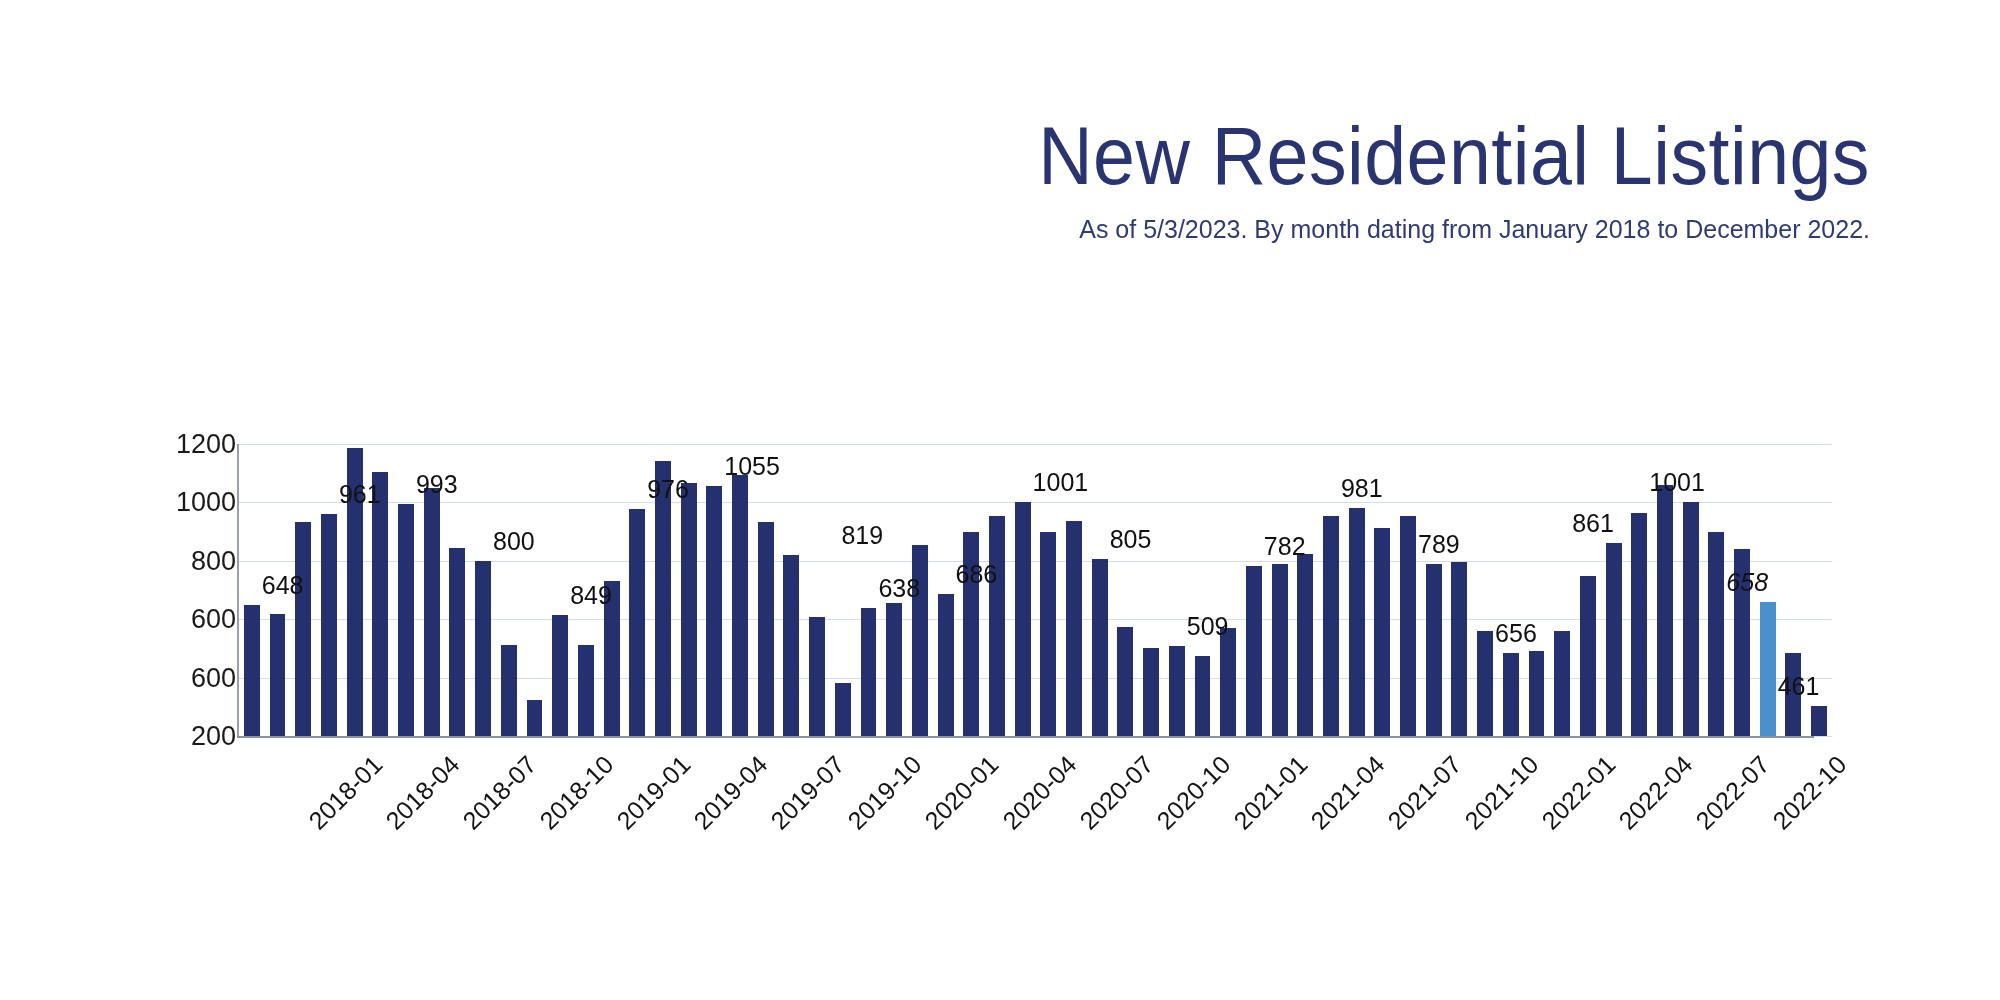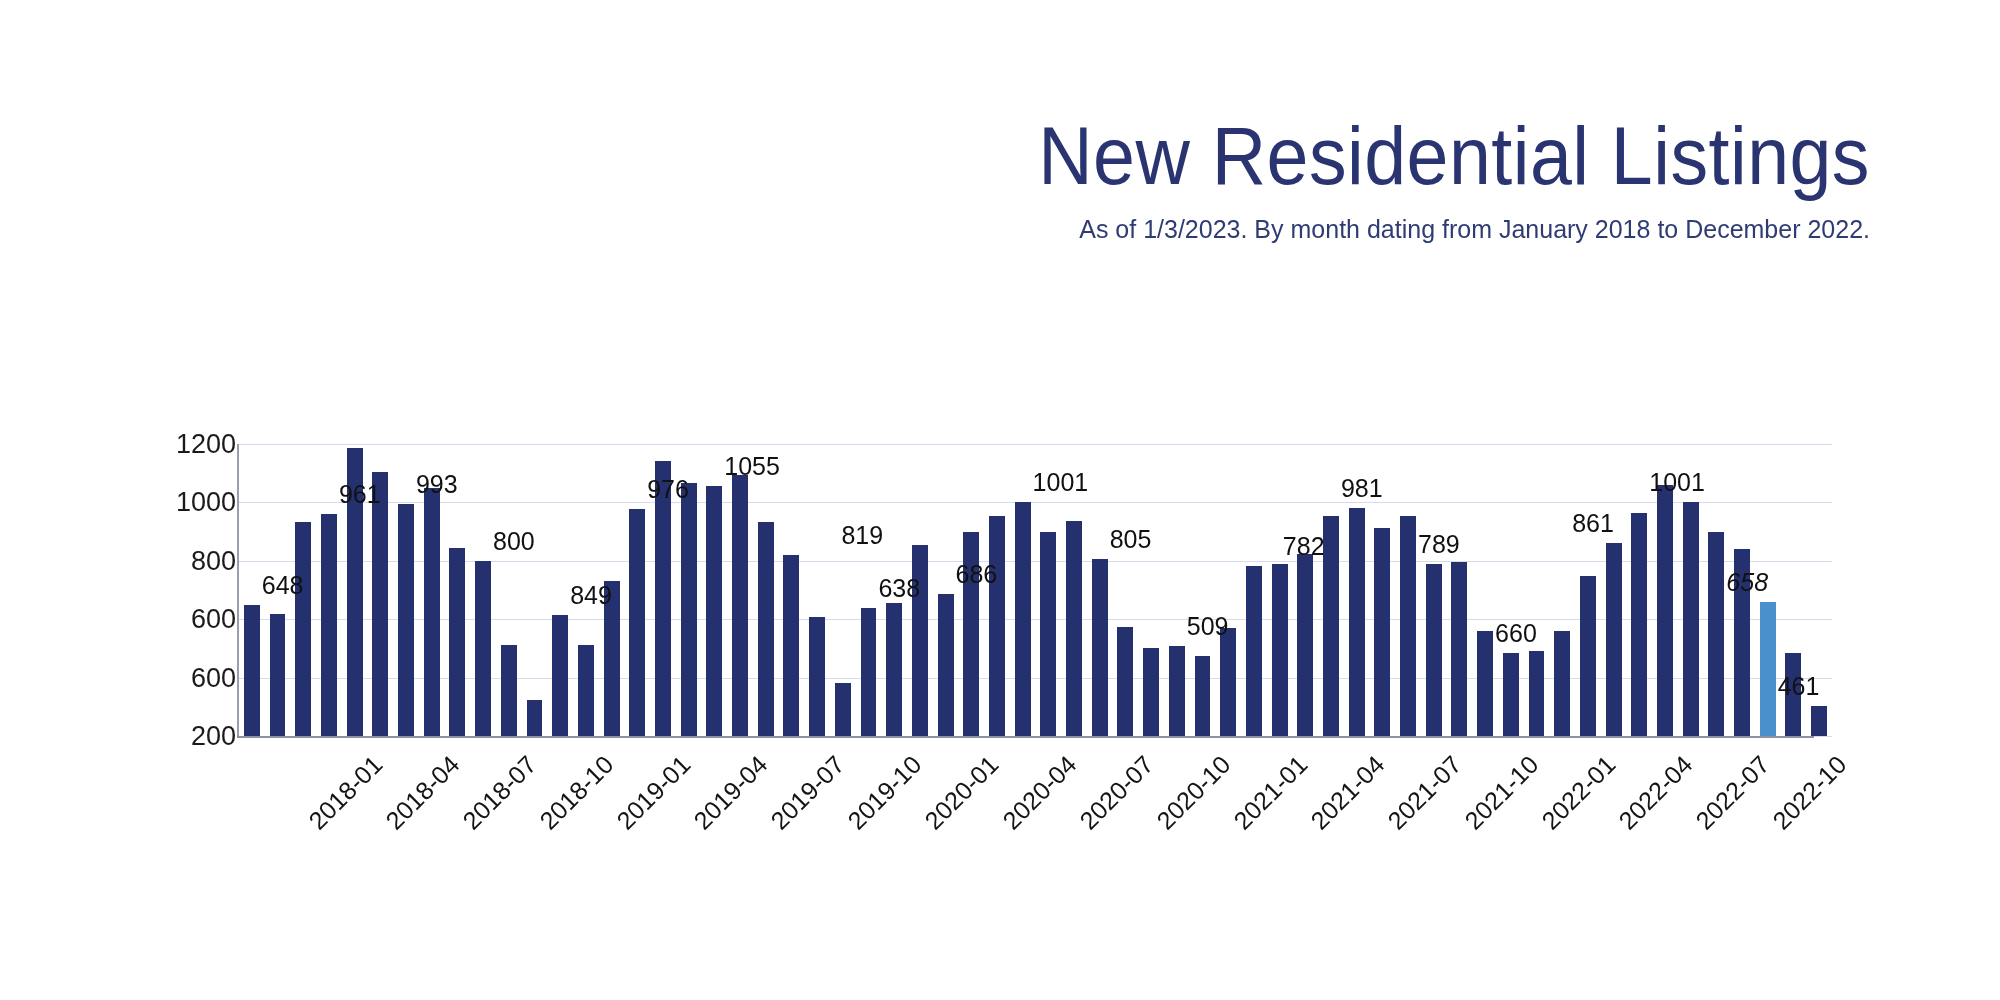--- a/index.html
+++ b/index.html
@@ -133,21 +133,21 @@
     height: 100%;
   }
 </style>
 </head>
 <body>
 
 <div id="root">
 
   <div class="header">
     <h1 class="chart-title">New Residential Listings</h1>
-    <p class="chart-subtitle">As of 1/3/2023. By month dating from January 2018 to December 2022.</p>
+    <p class="chart-subtitle">As of 5/3/2023. By month dating from January 2018 to December 2022.</p>
   </div>
 
   <div class="plot-wrap">
     <div class="grid-layer" id="grid-layer">
         <div class="gridline" style="left: 239px; width: 1593px; top: 736px; background: rgb(212, 220, 236);"></div>
         <div class="gridline" style="left: 239px; width: 1593px; top: 678px; background: rgb(212, 220, 236);"></div>
         <div class="gridline" style="left: 239px; width: 1593px; top: 619px; background: rgb(212, 220, 236);"></div>
         <div class="gridline" style="left: 239px; width: 1593px; top: 561px; background: rgb(212, 220, 236);"></div>
         <div class="gridline" style="left: 239px; width: 1593px; top: 502px; background: rgb(212, 220, 236);"></div>
         <div class="gridline" style="left: 239px; width: 1593px; top: 444px; background: rgb(212, 220, 236);"></div>
@@ -245,24 +245,24 @@
         <div class="bar-label" style="left: 493.054px; top: 526.8px;">800</div>
         <div class="bar-label" style="left: 570.134px; top: 581.112px;">849</div>
         <div class="bar-label" style="left: 647.215px; top: 475.408px;">976</div>
         <div class="bar-label" style="left: 724.296px; top: 452.34px;">1055</div>
         <div class="bar-label" style="left: 801.376px; top: 521.252px; margin-left: 40px;">819</div>
         <div class="bar-label" style="left: 878.457px; top: 574.104px;">638</div>
         <div class="bar-label" style="left: 955.538px; top: 560.088px;">686</div>
         <div class="bar-label" style="left: 1032.62px; top: 468.108px;">1001</div>
         <div class="bar-label" style="left: 1109.7px; top: 525.34px;">805</div>
         <div class="bar-label" style="left: 1186.78px; top: 611.772px; text-align: center;">509</div>
-        <div class="bar-label" style="left: 1263.86px; top: 532.056px; margin-left: 19px;">782</div>
+        <div class="bar-label" style="left: 1263.86px; top: 532.056px;">782</div>
         <div class="bar-label" style="left: 1340.94px; top: 473.948px;">981</div>
         <div class="bar-label" style="left: 1418.02px; top: 530.012px;">789</div>
-        <div class="bar-label" style="left: 1495.1px; top: 619.364px;">660</div>
+        <div class="bar-label" style="left: 1495.1px; top: 619.364px;">656</div>
         <div class="bar-label" style="left: 1572.18px; top: 508.988px;">861</div>
         <div class="bar-label" style="left: 1649.26px; top: 468.108px;">1001</div>
         <div class="bar-label" style="left: 1726.34px; top: 568.264px; font-style: italic;">658</div>
         <div class="bar-label" style="left: 1777.73px; top: 671.924px;">461</div>
       </div>
     <div class="xticks-layer" id="xticks-layer">
         <div class="xtick-label" style="left: 275.847px; top: 750px;">2018-01</div>
         <div class="xtick-label" style="left: 352.927px; top: 750px;">2018-04</div>
         <div class="xtick-label" style="left: 430.008px; top: 750px;">2018-07</div>
         <div class="xtick-label" style="left: 507.089px; top: 750px;">2018-10</div>

